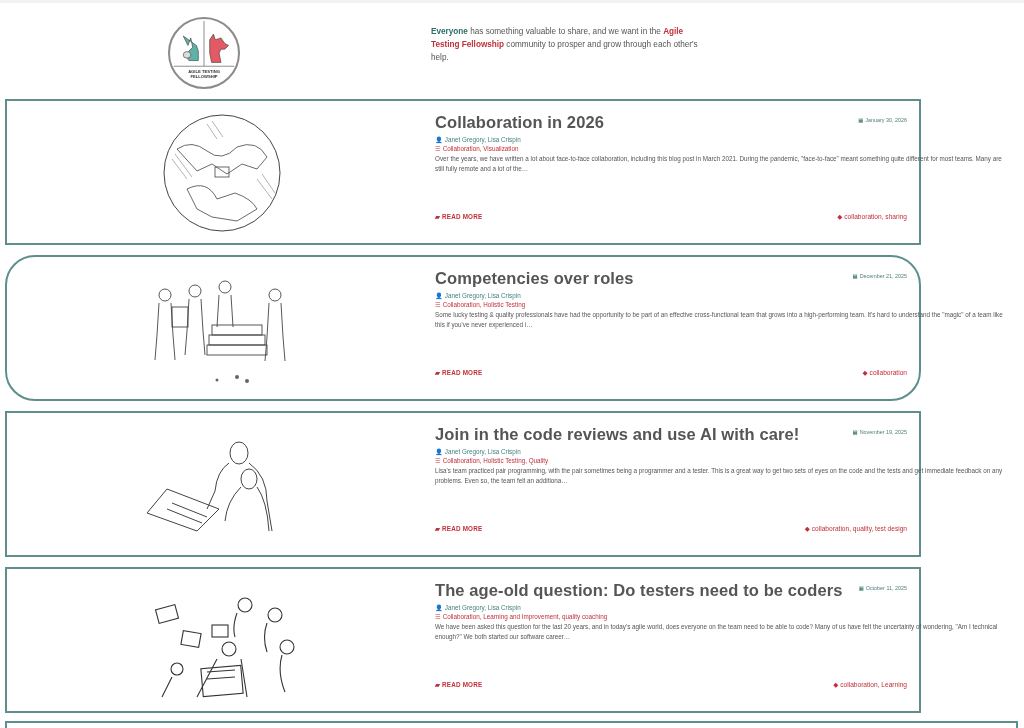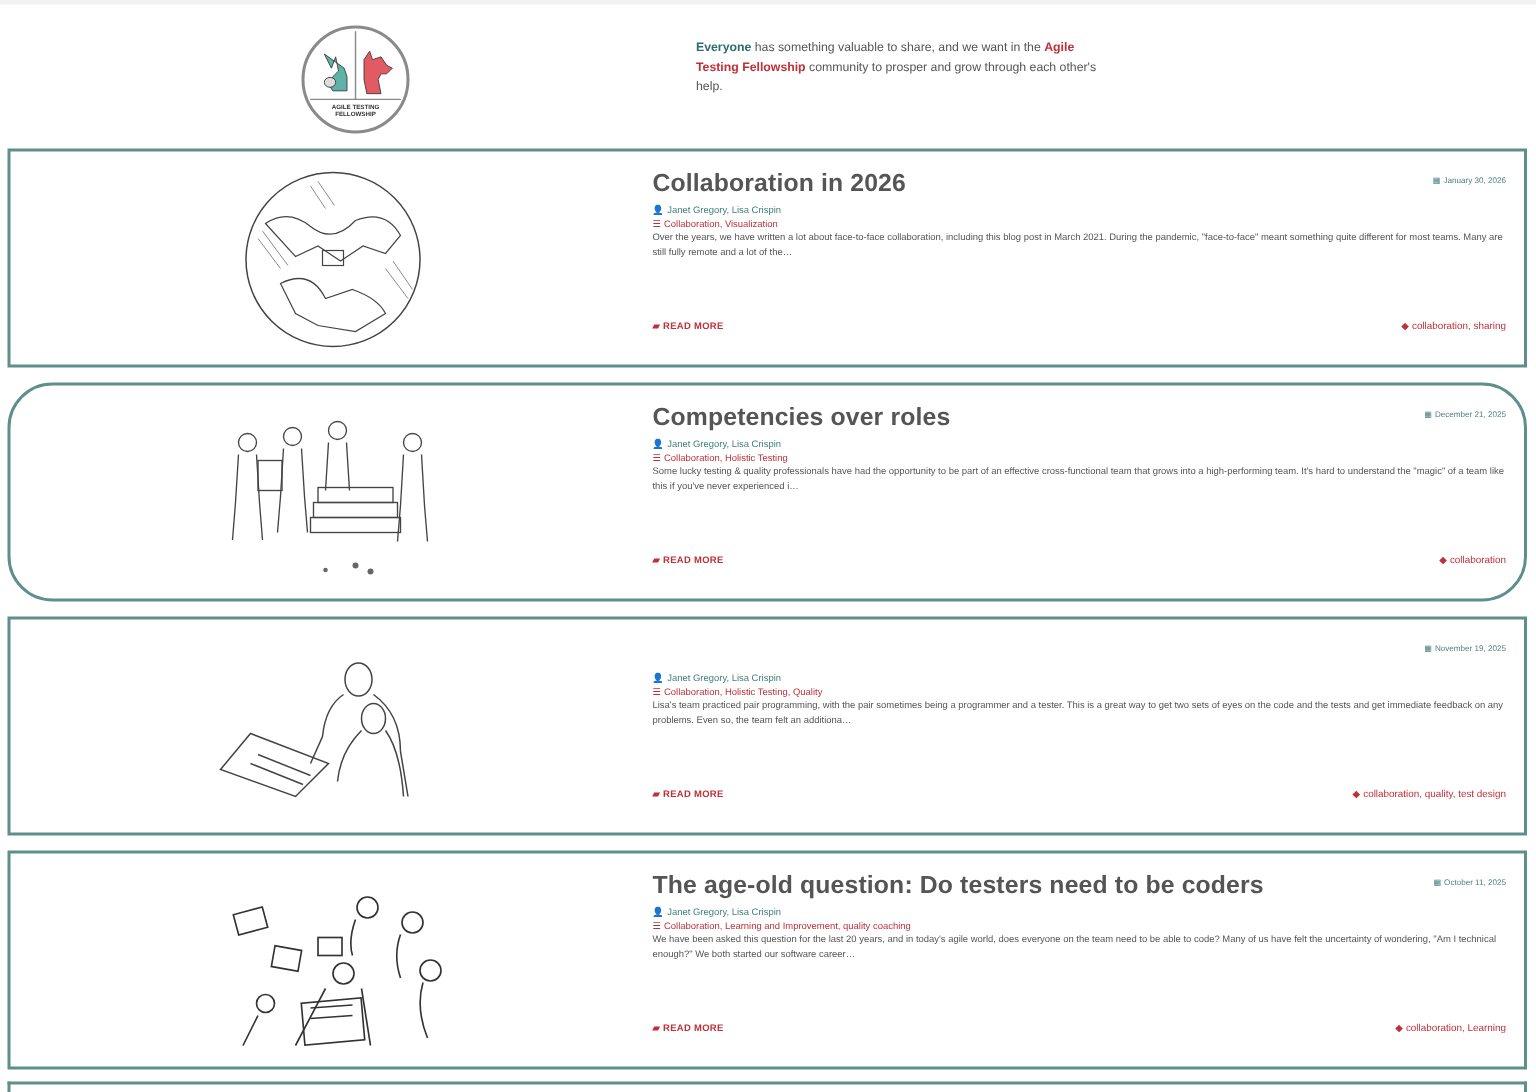--- a/index.html
+++ b/index.html
@@ -1,26 +1,26 @@
 <!DOCTYPE html>
 <html><head>
 <meta charset="utf-8">
 <style>
   * { box-sizing: border-box; margin: 0; padding: 0; }
   html, body { width: 1024px; height: 728px; overflow: hidden; background: #ffffff; }
   body { font-family: "Liberation Sans", sans-serif; color: #555; position: relative; }
   .topline { position: absolute; left: 0; top: 0; width: 1024px; height: 3px; background: #f2f2f2; }
-  .header { position: absolute; left: 0; top: 3px; width: 940px; height: 95px; margin-left: 33px; }
+  .header { position: absolute; left: 0; top: 3px; width: 940px; height: 95px; }
   .logo { position: absolute; left: 168px; top: 14px; width: 72px; height: 72px; border-radius: 50%; border: 2px solid #8a8a8a; background: #fff; overflow: hidden; }
   .logo svg { width: 100%; height: 100%; display: block; }
   .tagline { position: absolute; left: 431px; top: 22px; width: 280px; font-size: 8.2px; line-height: 13px; color: #555; }
   .tagline .em1 { color: #2e6e6a; font-weight: bold; }
   .tagline .em2 { color: #c0303a; font-weight: bold; }
 
-  .card { position: absolute; left: 5px; width: 1013px; height: 146px; border: 2px solid #5e8f8c; background: #fff; }
+  .card { position: absolute; left: 5px; width: 916px; height: 146px; border: 2px solid #5e8f8c; background: #fff; }
   .card .thumb { position: absolute; left: 110px; top: 8px; width: 210px; height: 128px; }
   .card .thumb svg { width: 100%; height: 100%; }
   .card .content { position: absolute; left: 428px; top: 0; right: 10px; height: 100%; }
   .card .title { position: absolute; left: 0; top: 12px; font-size: 16.5px; font-weight: bold; color: #555; letter-spacing: 0.1px; white-space: nowrap; }
   .card .date { position: absolute; right: 2px; top: 16px; font-size: 5.4px; color: #4d7f7c; white-space: nowrap; }
   .card .authors { position: absolute; left: 0; top: 35px; font-size: 6.3px; color: #3f7f7a; white-space: nowrap; }
   .card .cats { position: absolute; left: 0; top: 44px; font-size: 6.3px; color: #c0303a; white-space: nowrap; }
   .card .excerpt { position: absolute; left: 0; top: 53px; width: 575px; font-size: 6.3px; line-height: 10px; color: #555; }
   .card .readmore { position: absolute; left: 0; top: 112px; font-size: 6.3px; font-weight: bold; color: #c0303a; letter-spacing: 0.2px; cursor: pointer; white-space: nowrap; }
   .card .tags { position: absolute; right: 2px; top: 112px; font-size: 6.6px; color: #c0303a; white-space: nowrap; cursor: pointer; }
@@ -122,20 +122,21 @@
         <path d="M112 42 Q100 50 98 70 L90 88 M132 42 Q150 55 150 80 L155 110"></path>
         <ellipse cx="132" cy="58" rx="8" ry="10"></ellipse>
         <path d="M124 66 Q110 80 108 100 M140 66 Q150 80 152 110"></path>
         <path d="M50 68 L102 88 L80 110 L30 92 Z"></path>
         <line x1="55" y1="82" x2="90" y2="96"></line>
           <line x1="50" y1="88" x2="85" y2="102"></line>
       </g>
     </svg>
   </div>
   <div class="content">
+    <div class="title">Join in the code reviews and use AI with care!</div>
     <div class="date"><span class="ico">▦</span><span>November 19, 2025</span></div>
     <div class="authors"><span class="ico">👤</span><span>Janet Gregory, Lisa Crispin</span></div>
     <div class="cats"><span class="ico">☰</span><span>Collaboration, Holistic Testing, Quality</span></div>
     <p class="excerpt">Lisa's team practiced pair programming, with the pair sometimes being a programmer and a tester. This is a great way to get two sets of eyes on the code and the tests and get immediate feedback on any problems. Even so, the team felt an additiona…</p>
     <div class="readmore"><span class="ico">▰</span><span>READ MORE</span></div>
     <div class="tags"><span class="ico">◆</span><span>collaboration, quality, test design</span></div>
   </div>
 </div>
 
 <div class="card" style="top:567px;">

